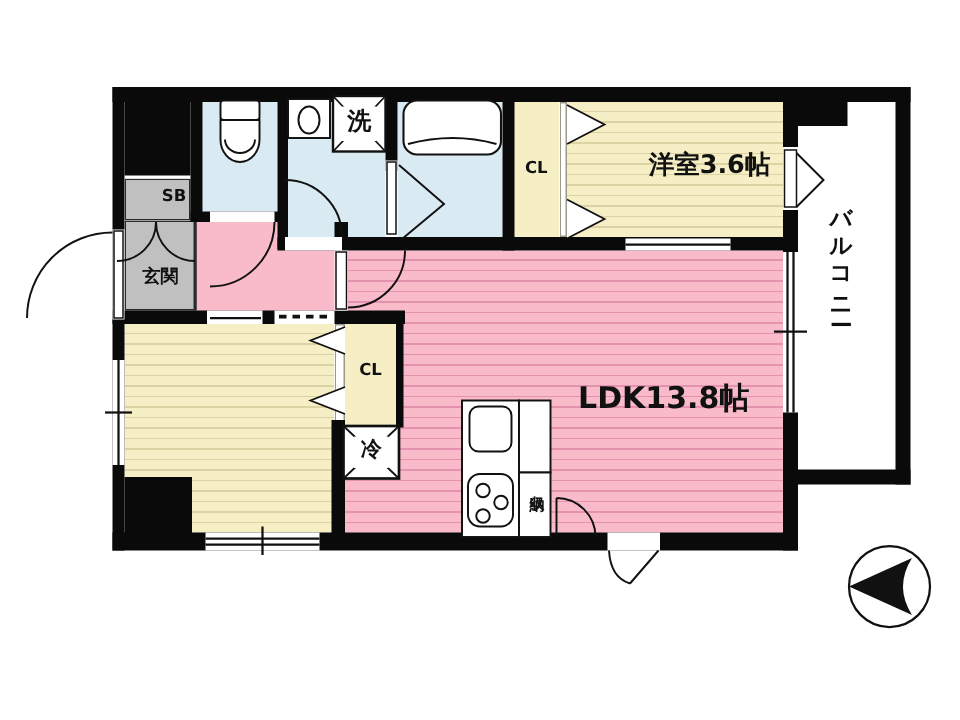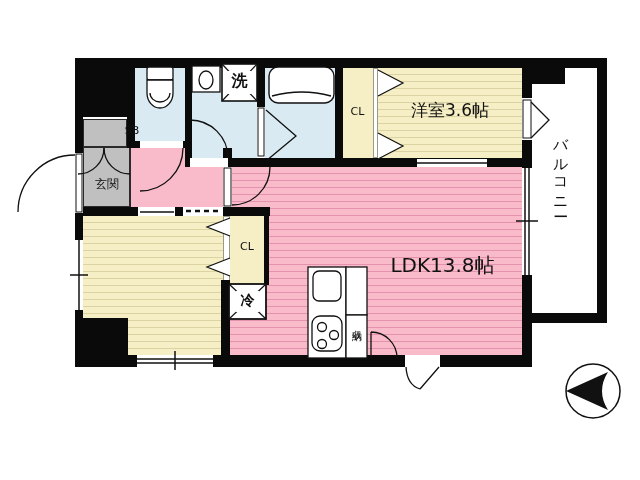--- a/index.html
+++ b/index.html
@@ -10,22 +10,22 @@
   .pink{background:#F9BACA;}
   .pink-striped{background:repeating-linear-gradient(180deg,#F9BACA 0px,#F9BACA 6px,#E493AE 6px,#E493AE 7px);}
   .cream{background:#F6EFC6;}
   .cream-striped{background:repeating-linear-gradient(180deg,#F6EFC6 0px,#F6EFC6 6px,#DBD3A3 6px,#DBD3A3 7px);}
   .blue{background:#D9EAF2;}
   .gray{background:#C1C0C0;box-shadow:inset 0 0 0 1px #2a2a2a;}
   .wall{background:#0a0a0a;}
   .gap{background:#ffffff;}
   .slidestrip{background:#ffffff;box-shadow:inset 0 0 0 1px #9a9a8a;}
   
-  .lbl{position:absolute;color:#111;text-align:center;line-height:1.05;white-space:nowrap;}
-  .lbl-room{font-size:17px;}
+  .lbl{position:absolute;color:#111;text-align:center;line-height:1.05;white-space:nowrap;font-weight:bold;}
+  .lbl-room{font-size:17px;padding-left:23px;}
   .lbl-big{font-size:20px;}
   .lbl-small{font-size:11px;}
   .lbl-vert{writing-mode:vertical-rl;text-orientation:mixed;letter-spacing:3px;font-size:15px;}
   .lbl-vert-sm{writing-mode:vertical-rl;text-orientation:mixed;font-size:10px;letter-spacing:1px;}
   .bold{font-weight:bold;}
   svg{position:absolute;left:0;top:0;}
 </style>
 </head>
 <body>
 
@@ -170,19 +170,19 @@
       <circle cx="593" cy="391" r="27" fill="#fff" stroke="#111" stroke-width="1.5"></circle>
       <path d="M 566,391 L 608,372 Q 596,391 608,410 Z" fill="#111"></path>
     </g>
   </svg>
 
   <div class="lbl lbl-room" style="left:378px;top:102px;width:144px;">洋室3.6帖</div>
   <div class="lbl lbl-big" style="left:345px;top:255px;width:195px;">LDK13.8帖</div>
   <div class="lbl lbl-vert" style="left:552px;top:128px;">バルコニー</div>
   <div class="lbl lbl-small" style="left:342px;top:106px;width:31px;">CL</div>
   <div class="lbl lbl-small" style="left:230px;top:241px;width:34px;">CL</div>
-  <div class="lbl lbl-small" style="left:83px;top:125px;width:66px;margin-left:16px;">SB</div>
+  <div class="lbl lbl-small" style="left:83px;top:125px;width:66px;">SB</div>
   <div class="lbl" style="left:83px;top:178px;width:48px;font-size:12px;">玄関</div>
   <div class="lbl bold" style="left:222px;top:73px;width:35px;font-size:16px;">洗</div>
   <div class="lbl bold" style="left:229px;top:293px;width:37px;font-size:14px;">冷</div>
   <div class="lbl lbl-vert-sm" style="left:351px;top:322px;">収納</div>
 
 </div>
 
 </body></html>

